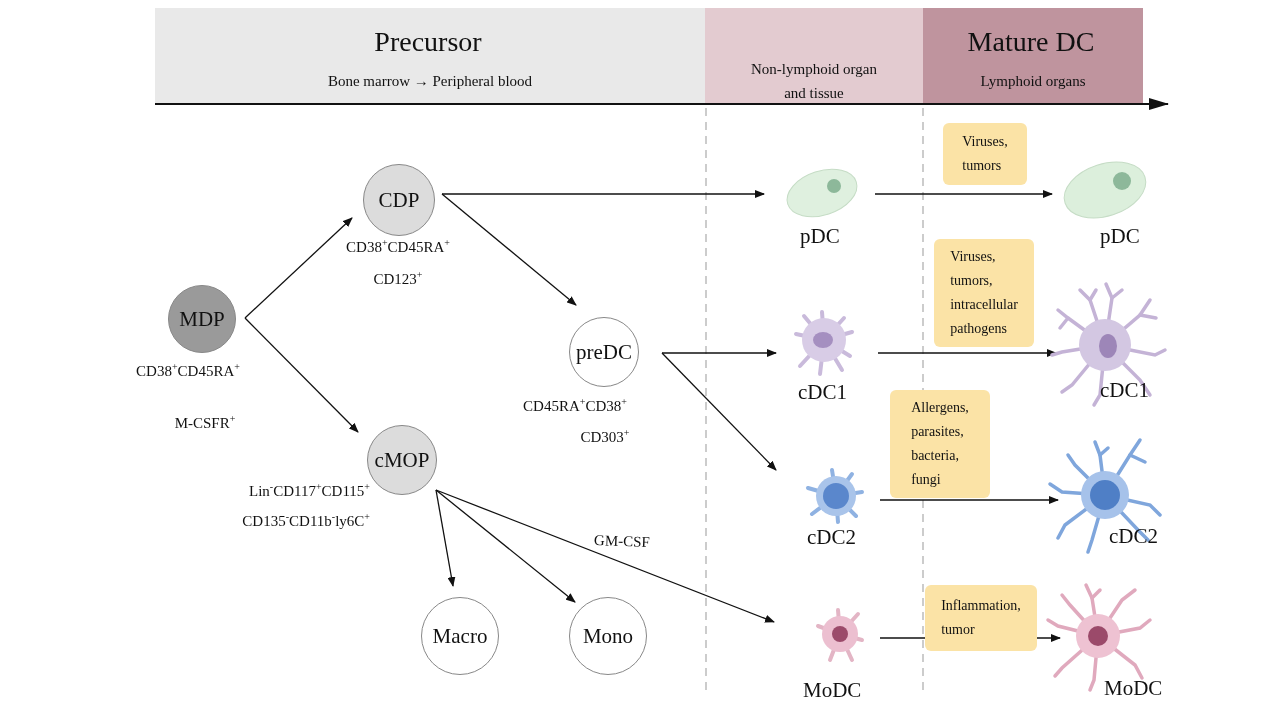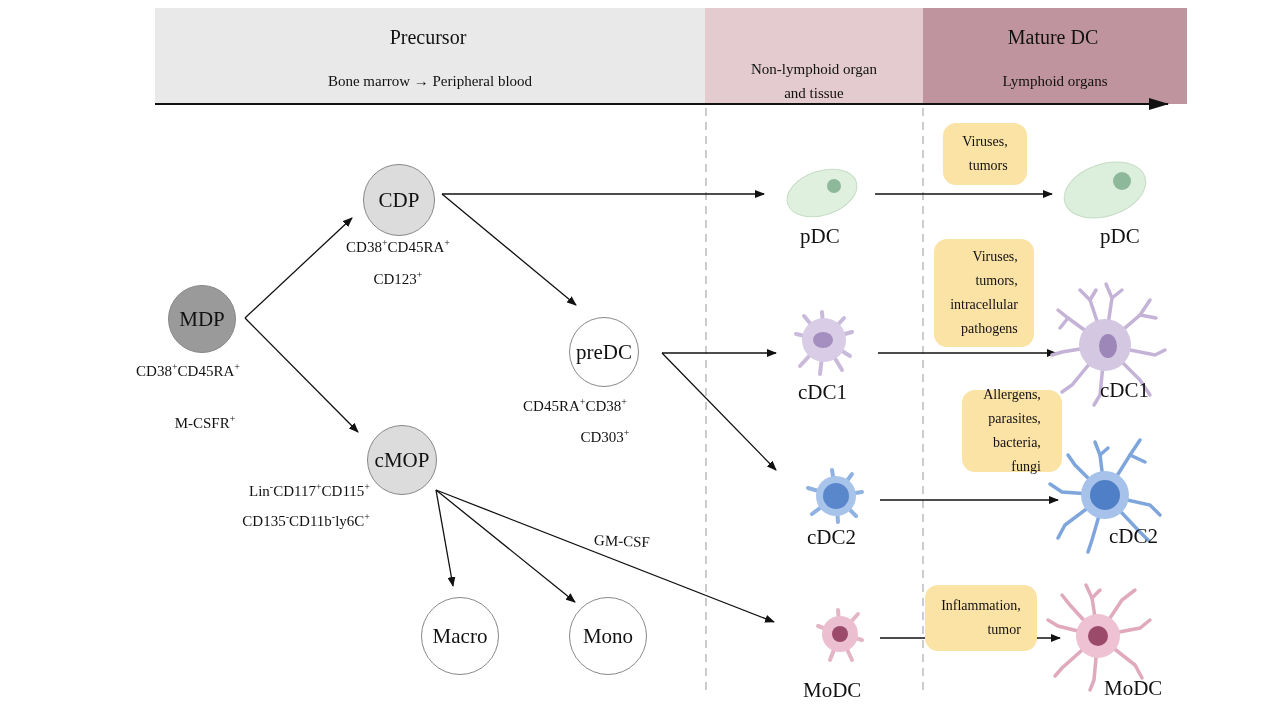--- a/index.html
+++ b/index.html
@@ -2,28 +2,28 @@
 <html><head>
 <meta charset="utf-8">
 <style>
   html, body { margin: 0; padding: 0; background: #ffffff; }
   body { width: 1280px; height: 720px; position: relative; overflow: hidden;
          font-family: "Liberation Serif", "DejaVu Serif", serif; color: #111; }
   .abs { position: absolute; }
   .band { position: absolute; top: 8px; height: 96px; }
   .band-pre { left: 155px; width: 550px; background: #e9e9e9; }
   .band-imm { left: 705px; width: 218px; background: #e3cbd0; }
-  .band-mat { left: 923px; width: 220px; background: #bf949e; padding-left: 44px; }
-  .band-title { position: absolute; left: 0; right: 4px; text-align: center; font-size: 20px; }
+  .band-mat { left: 923px; width: 220px; background: #bf949e; }
+  .band-title { position: absolute; left: 0; right: 4px; text-align: center; font-size: 28px; }
   .band-sub { position: absolute; left: 0; right: 0; text-align: center; font-size: 15px; line-height: 22px; }
   .node { position: absolute; border-radius: 50%; display: flex; align-items: center; justify-content: center;
           font-size: 21px; border: 1px solid #888; box-sizing: border-box; }
   .marker { position: absolute; font-size: 15px; text-align: center; white-space: nowrap; line-height: 30px; }
   .marker sup { font-size: 10px; vertical-align: 6px; line-height: 0; }
-  .stim { position: absolute; background: #fbe3a6; border-radius: 13px; font-size: 14px; text-align: right;
+  .stim { position: absolute; background: #fbe3a6; border-radius: 6px; font-size: 14px; text-align: left;
           line-height: 24px; display: flex; align-items: center; justify-content: center; }
   .cell-label { position: absolute; font-size: 21px; white-space: nowrap; }
   svg.overlay { position: absolute; left: 0; top: 0; }
 </style>
 </head>
 <body>
 
 <div class="band band-pre">
   <div class="band-title" style="top:18px">Precursor</div>
   <div class="band-sub" style="top:62px">Bone marrow → Peripheral blood</div>
@@ -228,21 +228,21 @@
   </div>
 </div>
 <div class="stim" style="left:934px;top:239px;width:100px;height:108px;">
   <div>
     <div>Viruses,</div>
     <div>tumors,</div>
     <div>intracellular</div>
     <div>pathogens</div>
   </div>
 </div>
-<div class="stim" style="left:962px;top:390px;width:100px;height:82px;">
+<div class="stim" style="left:890px;top:390px;width:100px;height:108px;">
   <div>
     <div>Allergens,</div>
     <div>parasites,</div>
     <div>bacteria,</div>
     <div>fungi</div>
   </div>
 </div>
 <div class="stim" style="left:925px;top:585px;width:112px;height:66px;">
   <div>
     <div>Inflammation,</div>

